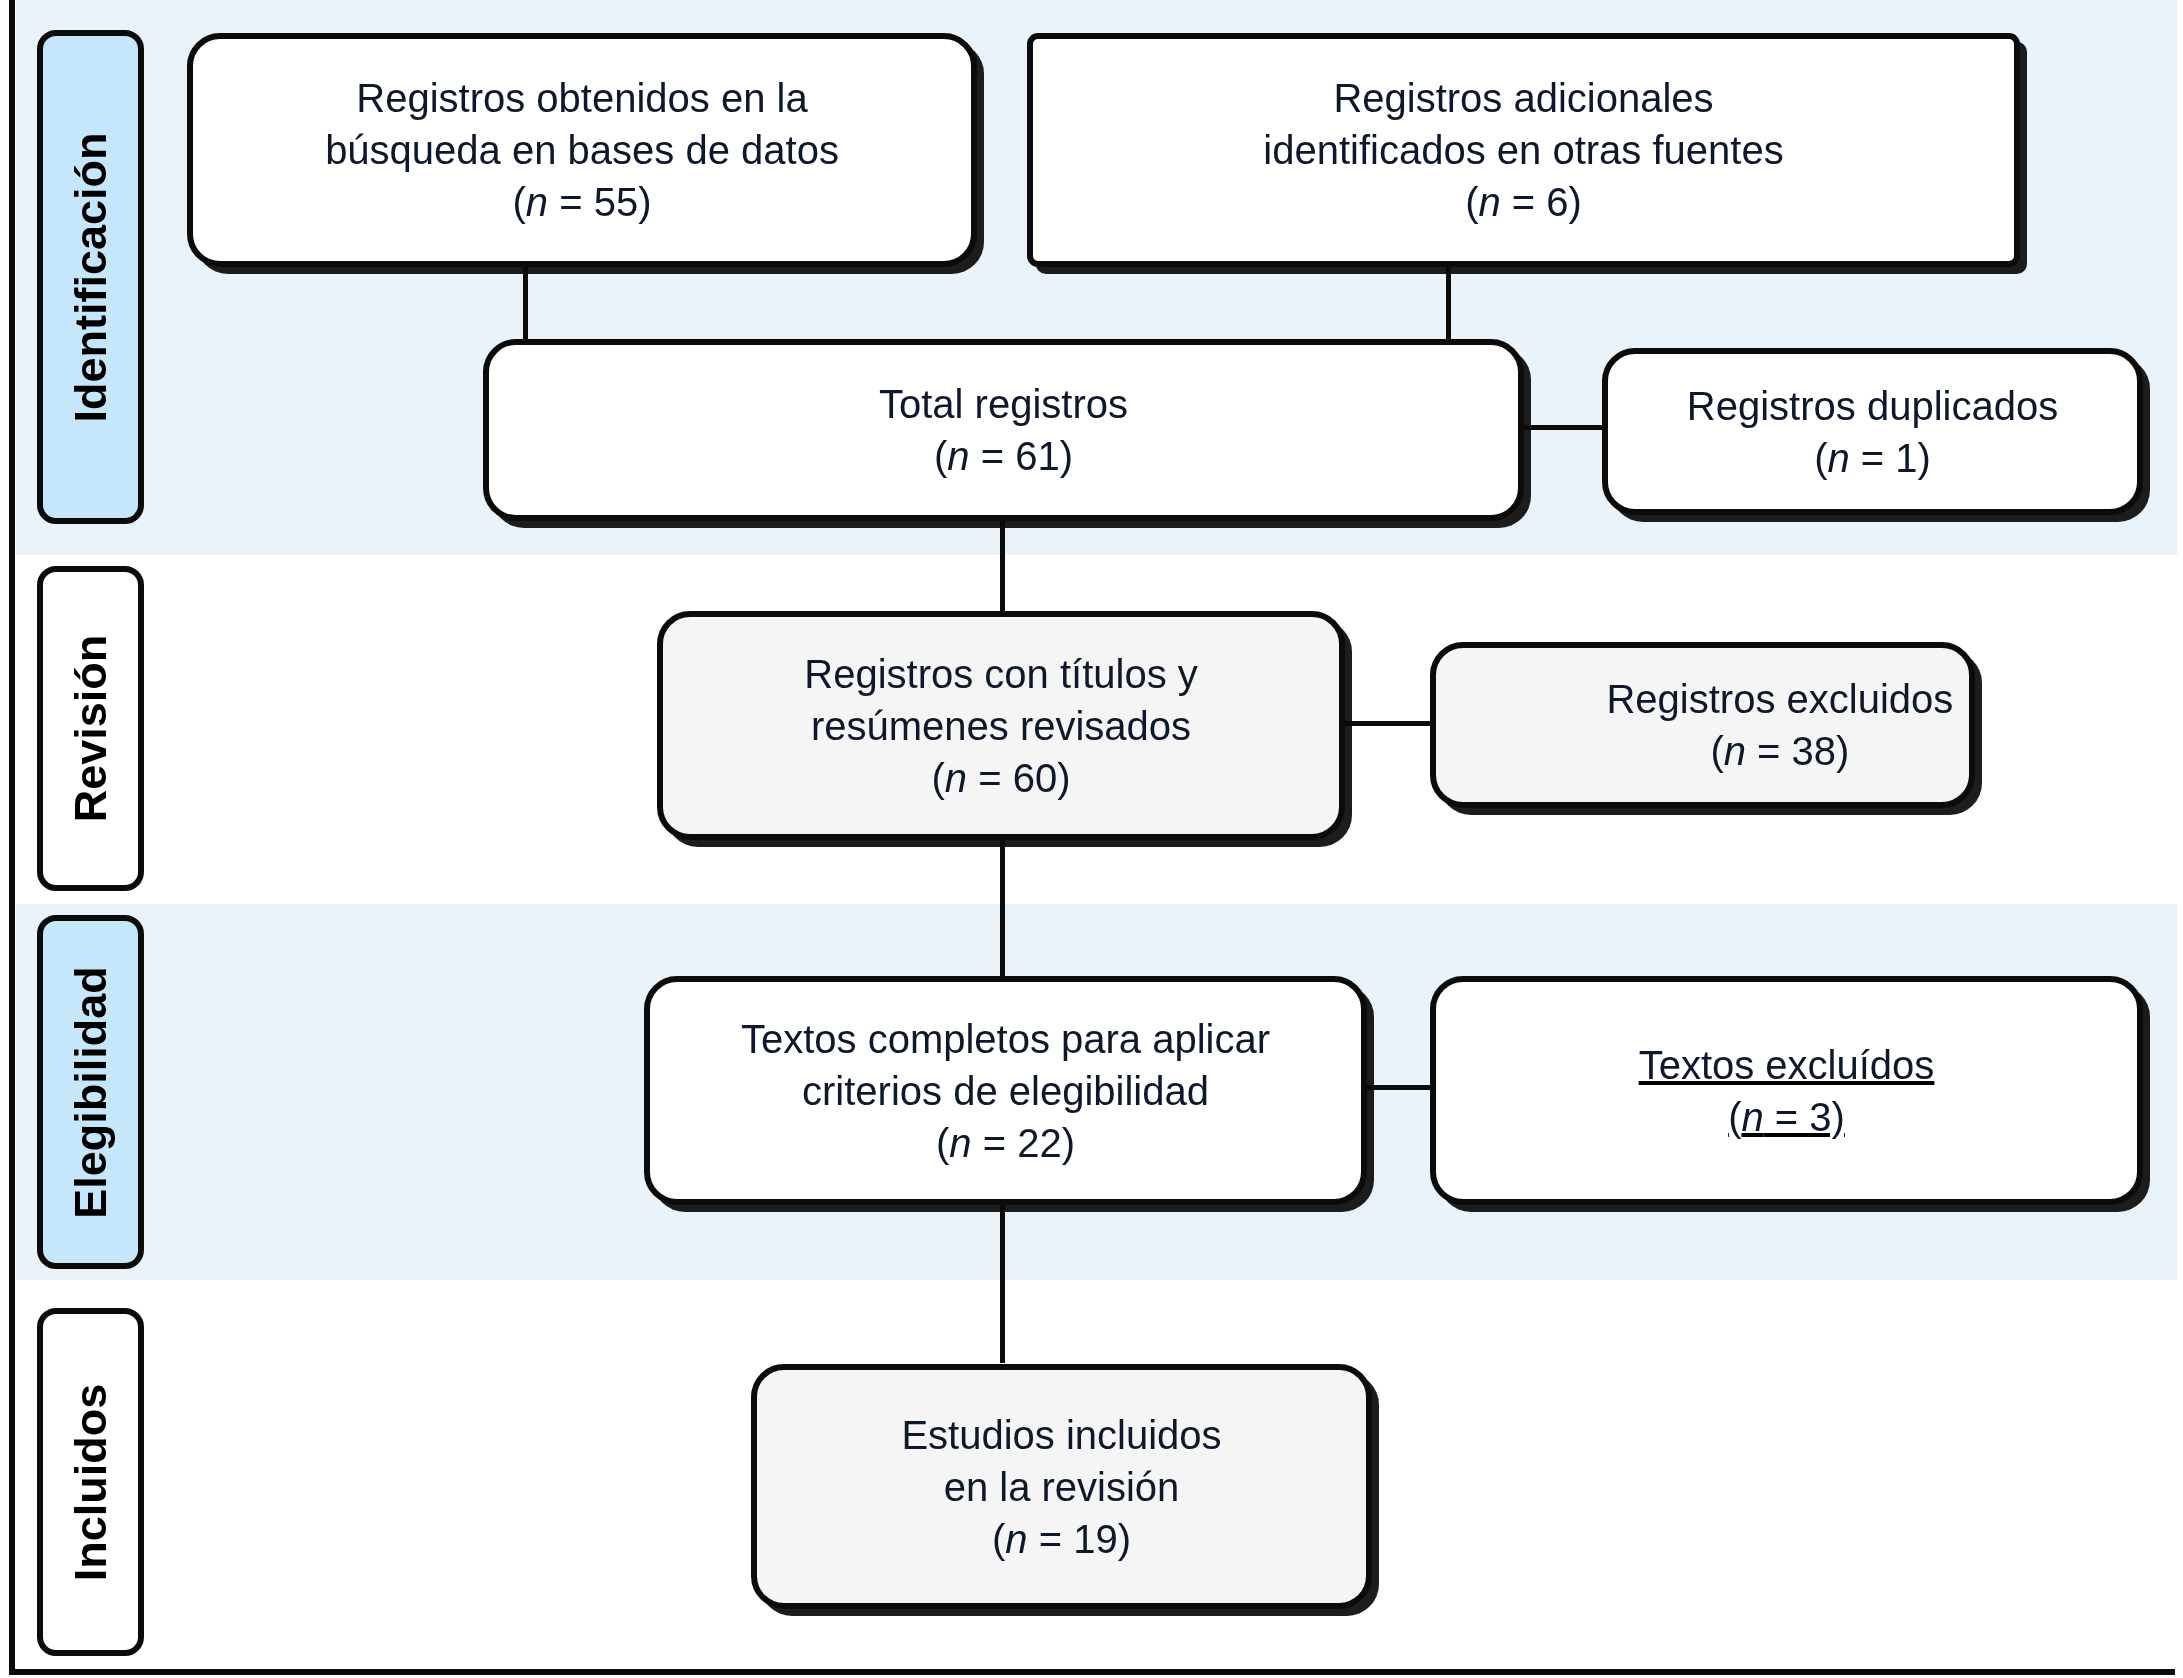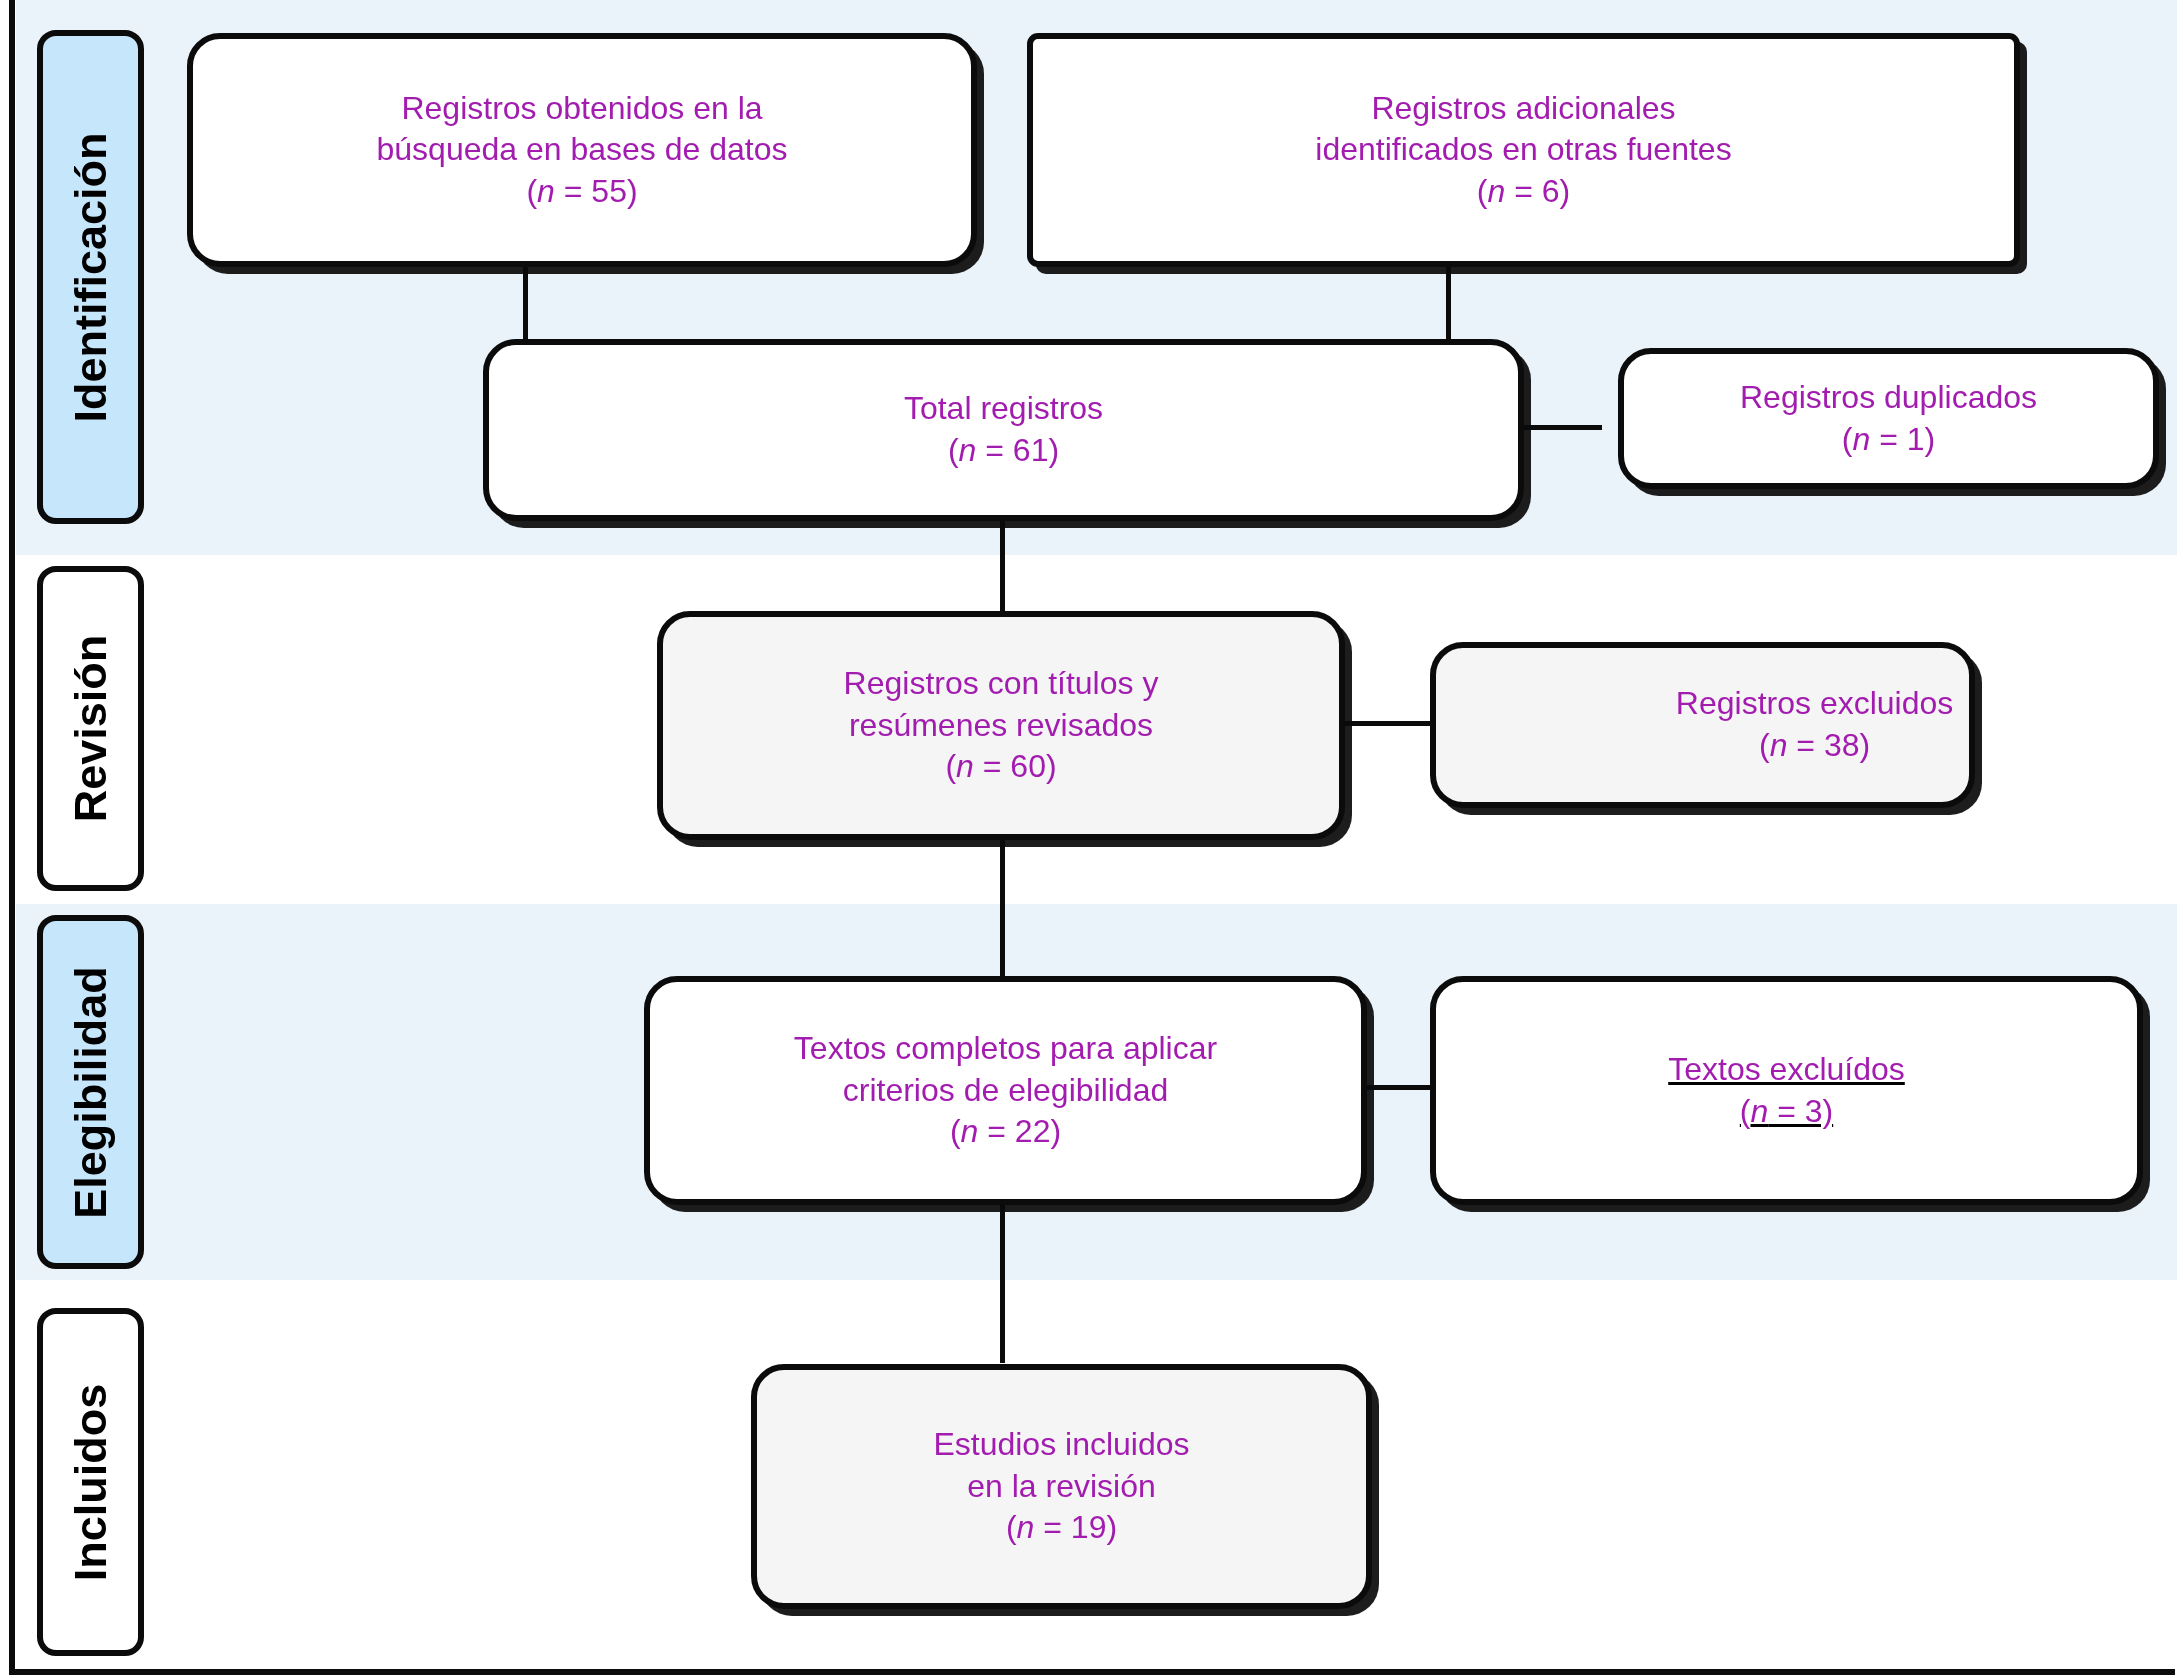--- a/index.html
+++ b/index.html
@@ -45,23 +45,23 @@
     border:6.1px solid #0b0b0b;
     border-radius:33px;
     box-sizing:border-box;
     background:#ffffff;
     display:flex;align-items:center;justify-content:center;
     text-align:center;
     box-shadow:7.9px 7.9px 0 -0.9px rgba(10,10,10,0.92);
   }
   .box.soft{background:#f5f5f5;}
   .box .txt{
-    font-size:32px;
+    font-size:40px;
     line-height:1.30;
-    color:#a21caf;
+    color:#0f172a;
     padding:0 15.7px;
   }
   .box .txt i{font-style:italic;}
 
   
   .vline{position:absolute;width:5.2px;background:#0b0b0b;}
   .hline{position:absolute;height:5.2px;background:#0b0b0b;}
 </style>
 </head>
 <body>
@@ -121,21 +121,21 @@
     </div>
   </div>
 
   <div class="box" style="left:483px;top:339px;width:1041px;height:182px;">
     <div class="txt">
       <span>Total registros</span><br>
       <span>(</span><i>n</i><span> = 61)</span>
     </div>
   </div>
 
-  <div class="box" style="left:1602px;top:348px;width:541px;height:141px;margin-left:16px;">
+  <div class="box" style="left:1602px;top:348px;width:541px;height:167px;">
     <div class="txt">
       <span>Registros duplicados</span><br>
       <span>(</span><i>n</i><span> = 1)</span>
     </div>
   </div>
 
   <div class="box soft" style="left:657px;top:611px;width:688px;height:229px;">
     <div class="txt">
       <span>Registros  con títulos y</span><br>
       <span>resúmenes revisados</span><br>

